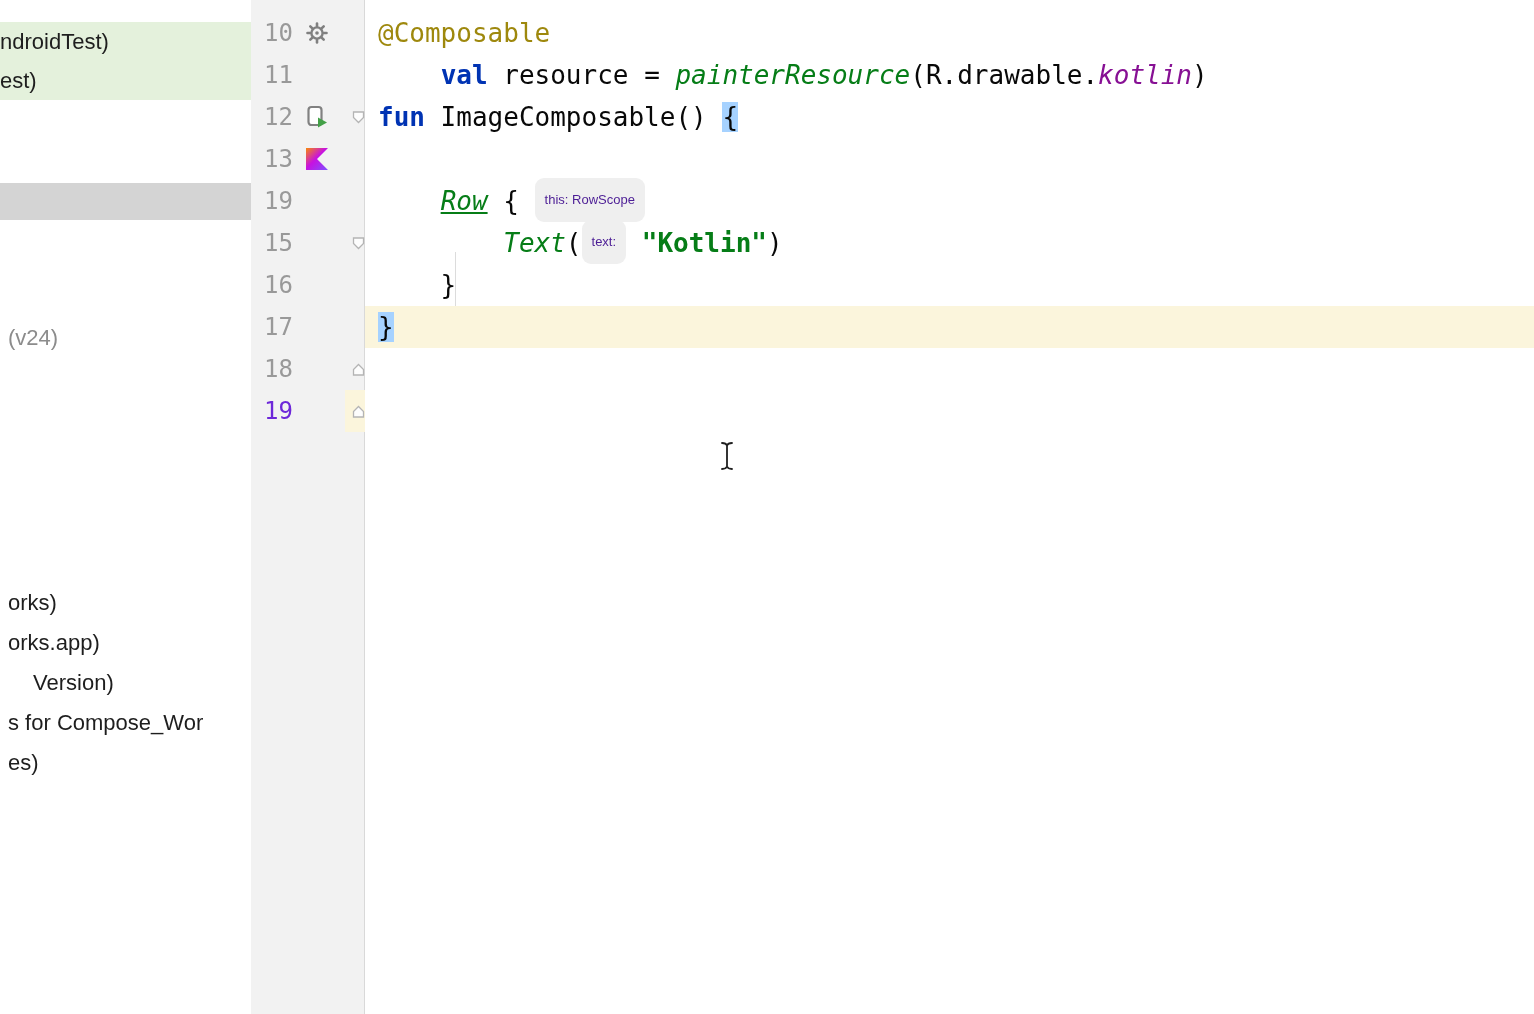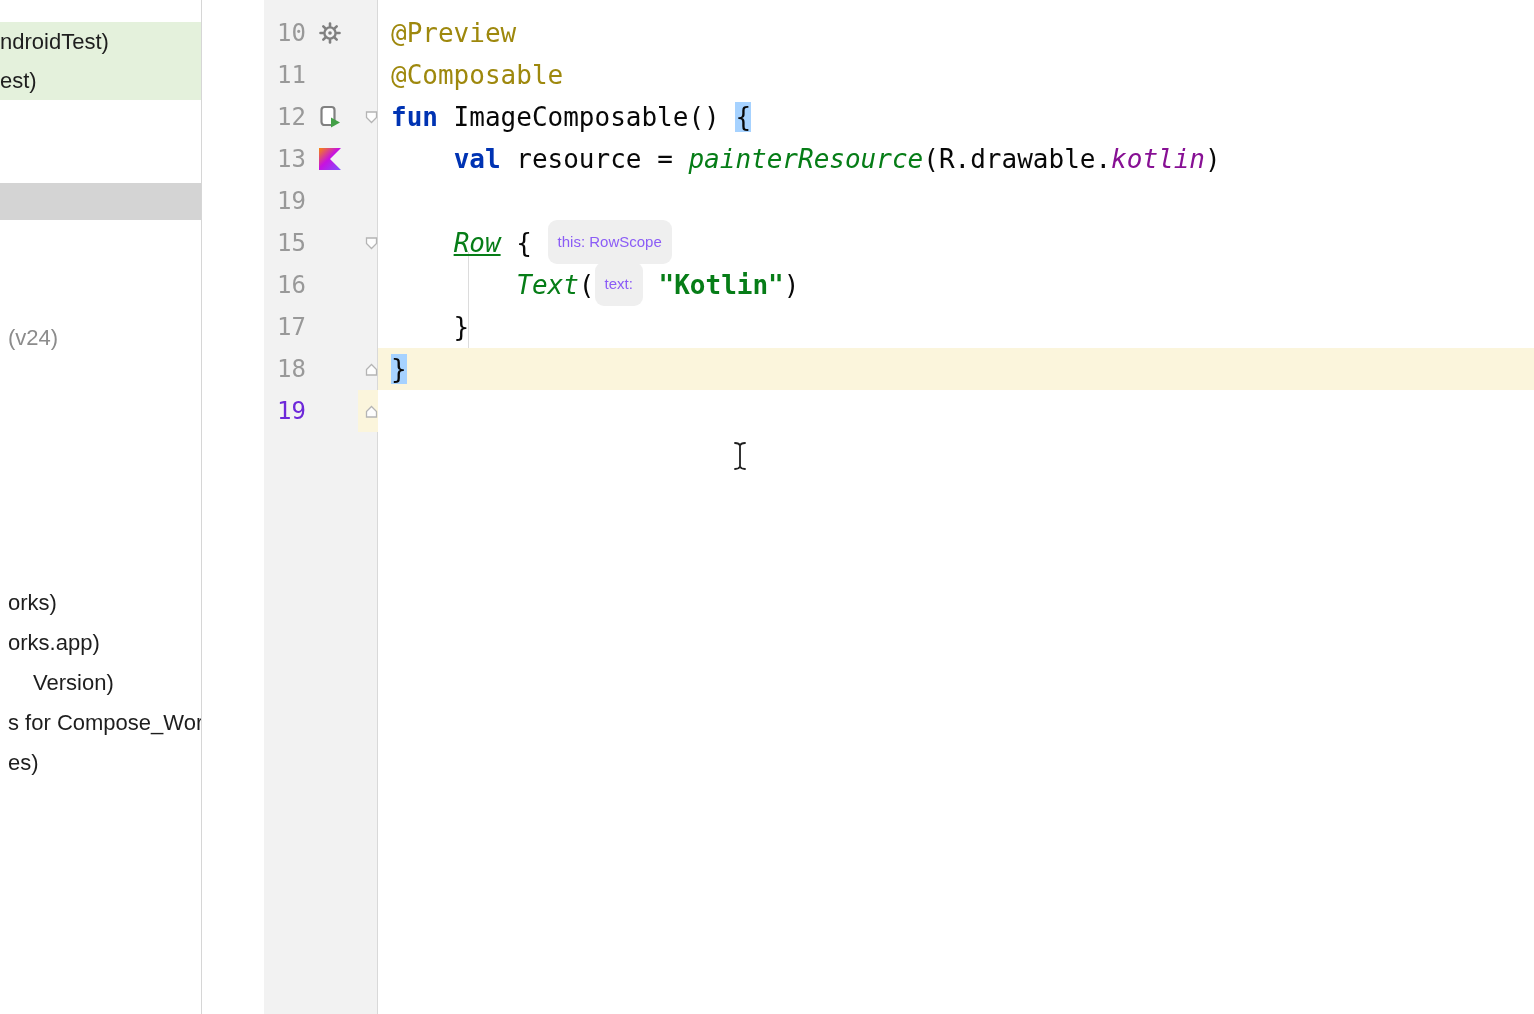--- a/index.html
+++ b/index.html
@@ -1,31 +1,31 @@
 <!DOCTYPE html>
 <html style="--gutterBg: #F2F2F2; --addedBg: #E4F1DC; --selBg: #D4D4D4; --curLineBg: #FBF5DC; --braceBg: #A6D2FF; --ann: #9E880D; --kw: #0033B3; --fn: #067D17; --prop: #871094; --named: #4A86E8; --str: #067D17; --lineNum: #999999;"><head>
 <meta charset="utf-8">
 <style>
   * { margin:0; padding:0; box-sizing:border-box; }
   html,body { width:1534px; height:1014px; overflow:hidden; background:#fff;
               font-family:"Liberation Sans", sans-serif; }
   .app { position:relative; width:1534px; height:1014px; background:#fff; }
 
   
-  .project-panel { position:absolute; left:0; top:0; width:202px; height:1014px;
+  .project-panel { position:absolute; left:0; top:0; width:256px; height:1014px;
                    background:#fff; border-right:1px solid #D6D6D6; overflow:hidden; }
   .tree-row { position:absolute; left:0; width:100%; height:40px; line-height:40px;
               font-size:22px; color:#1E1E1E; white-space:nowrap; }
   .tree-row.added { background:var(--addedBg,#E4F1DC); height:39px; line-height:39px; }
   .tree-row.selected { background:var(--selBg,#D4D4D4); height:37px; }
   .tree-row.muted .tree-label { color:#8C8C8C;margin-top:15px; }
   .tree-label { position:absolute; top:0; }
 
   
-  .editor-wrap { position:absolute; left:251px; top:0; right:0; height:1014px; background:#fff;margin-left:13px; }
+  .editor-wrap { position:absolute; left:251px; top:0; right:0; height:1014px; background:#fff; }
 
   .gutter { position:absolute; left:0; top:0; width:114px; height:100%;
             background:var(--gutterBg,#F2F2F2); border-right:1px solid #D9D9D9; padding-top:12px; }
   .g-row { position:relative; height:42px; }
   .g-row.current::before { content:""; position:absolute; left:94px; right:-1px; top:0; height:100%;
                            background:var(--curLineBg,#FBF5DC); }
   .lnum { position:absolute; left:0; top:0; width:42px; text-align:right;
           font-family:"DejaVu Sans Mono", monospace; font-size:24px; line-height:42px;
           color:var(--lineNum,#999999); }
   .g-row.current .lnum { color:#6d28d9; }
@@ -41,22 +41,22 @@
   .tok.ann   { color:var(--ann,#9E880D); }
   .tok.kw    { color:var(--kw,#0033B3); font-weight:bold; }
   .tok.fn    { color:var(--fn,#067D17); font-style:italic; }
   .tok.fnu   { color:var(--fn,#067D17); font-style:italic; text-decoration:underline; }
   .tok.prop  { color:var(--prop,#871094); font-style:italic; }
   .tok.named { color:var(--named,#4A86E8); }
   .tok.str   { color:var(--str,#067D17); font-weight:bold; }
   .tok.bmatch{ background:var(--braceBg,#A6D2FF); }
 
   .hint { display:inline-block; vertical-align:middle; margin-top:-5px;
-          background:#EFEFEF; color:#8b5cf6; font-family:"Liberation Sans", sans-serif;
-          font-size:15px; line-height:28px; padding:8px 10px; border-radius:9px; }
+          background:#EFEFEF; color:#4c1d95; font-family:"Liberation Sans", sans-serif;
+          font-size:13px; line-height:28px; padding:8px 10px; border-radius:9px; }
 
   .indent-guide { position:absolute; left:90px; top:252px; width:1px; height:96px;
                   background:#DCDCDC; }
   .ibeam { position:absolute; left:468px; top:441px; width:16px; height:30px; }
 </style>
 </head>
 <body>
 
 <div class="app">
 
@@ -162,24 +162,23 @@
           <span class="lnum">19</span>
           <span class="fold"><svg width="15" height="15" viewBox="0 0 15 15">
               <path d="M2.5 13 H12.5 V7.5 L7.5 2.5 L2.5 7.5 Z" fill="#FDFDFD" stroke="#B4B4B4" stroke-width="1.3"></path>
             </svg></span>
         </div>
       </div>
 
     <div class="code-area">
       <div class="indent-guide"></div>
       <div>
-          <div class="c-row"><span class="tok ann">@Preview</span></div>
           <div class="c-row"><span class="tok ann">@Composable</span></div>
+          <div class="c-row"><span class="tok plain">    </span><span class="tok kw">val</span><span class="tok plain"> resource = </span><span class="tok fn">painterResource</span><span class="tok plain">(R.drawable.</span><span class="tok prop">kotlin</span><span class="tok plain">)</span></div>
           <div class="c-row"><span class="tok kw">fun</span><span class="tok plain"> ImageComposable() </span><span class="tok bmatch">{</span></div>
-          <div class="c-row"><span class="tok plain">    </span><span class="tok kw">val</span><span class="tok plain"> resource = </span><span class="tok fn">painterResource</span><span class="tok plain">(R.drawable.</span><span class="tok prop">kotlin</span><span class="tok plain">)</span></div>
           <div class="c-row"></div>
           <div class="c-row"><span class="tok plain">    </span><span class="tok fnu">Row</span><span class="tok plain"> { </span><span class="hint">this: RowScope</span></div>
           <div class="c-row"><span class="tok plain">        </span><span class="tok fn">Text</span><span class="tok plain">(</span><span class="hint">text:</span><span class="tok plain"> </span><span class="tok str">"Kotlin"</span><span class="tok plain">)</span></div>
           <div class="c-row"><span class="tok plain">    }</span></div>
           <div class="c-row current"><span class="tok bmatch">}</span></div>
         </div>
     </div>
 
     <div class="ibeam">
       <svg width="16" height="30" viewBox="0 0 16 30">

